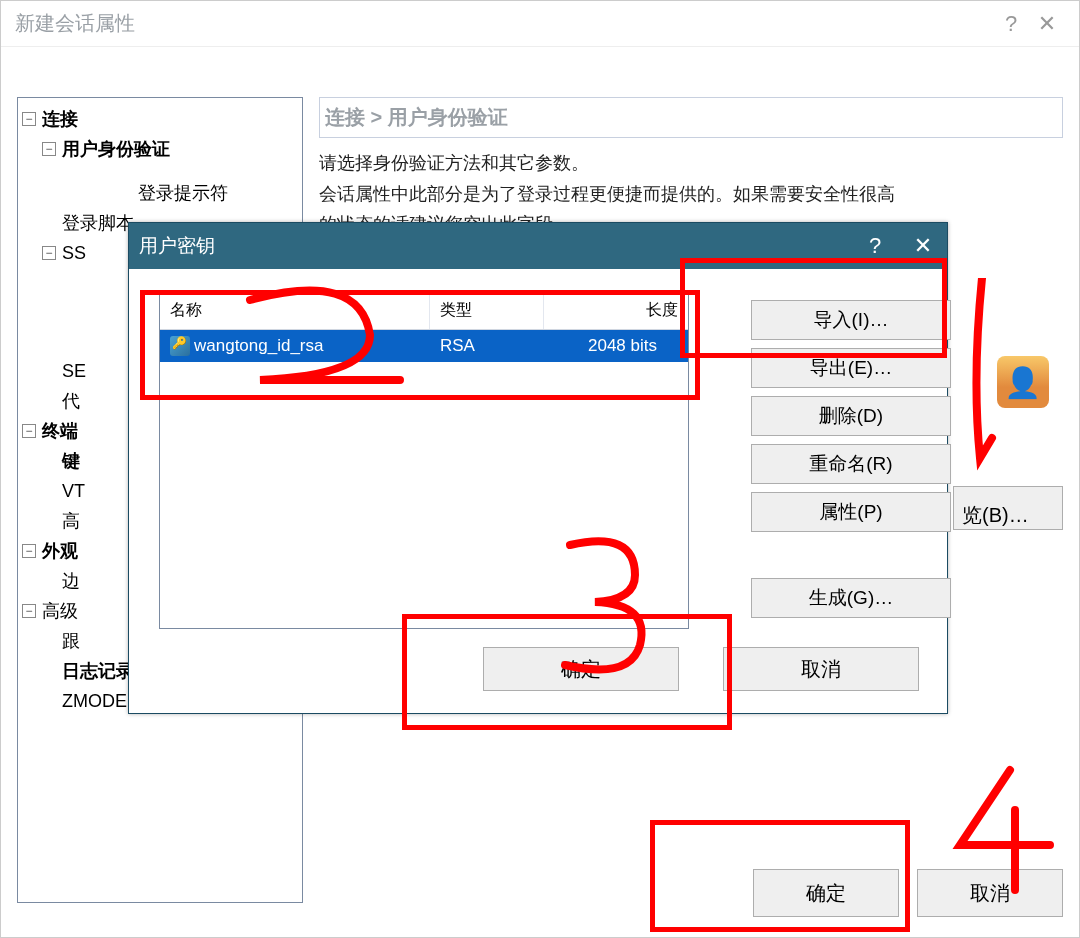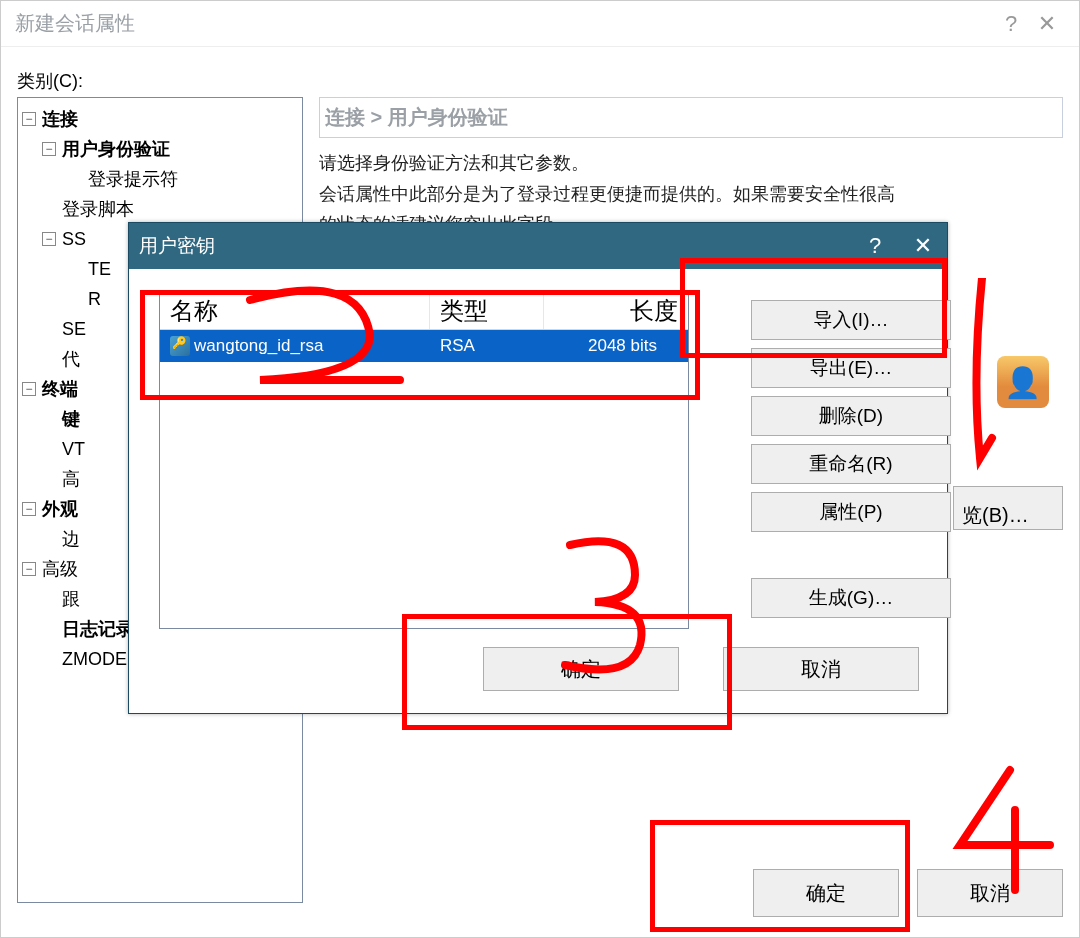--- a/index.html
+++ b/index.html
@@ -25,31 +25,31 @@
 
 .user-icon-stub { position: absolute; right: 30px; top: 295px; width: 52px; height: 52px; background: linear-gradient(180deg,#f8c869 0%, #e28a3d 60%); border-radius: 8px; display:flex; align-items:center; justify-content:center; font-size:30px; }
 
 
 .tree { padding: 6px 4px; font-size: 18px; line-height: 30px; }
 .tree li { list-style: none; white-space: nowrap; }
 .tree .row { display: flex; align-items: center; }
 .tree .exp { width: 14px; height: 14px; border: 1px solid #888; margin-right: 6px; font-size: 12px; display: inline-flex; align-items: center; justify-content: center; cursor: pointer; background: #fff; color: #555; }
 .tree .noexp { width: 14px; height: 14px; margin-right: 6px; display: inline-block; }
 .tree .pad1 { padding-left: 20px; }
-.tree .pad2 { padding-left: 46px; }
+.tree .pad2 { padding-left: 46px; flex-direction: column; }
 .tree .bold { font-weight: bold; }
 
 
 .key-dialog { position: absolute; left: 128px; top: 222px; width: 820px; height: 492px; border: 1px solid #1b4b62; background: #fff; box-shadow: 0 0 4px rgba(0,0,0,.3); z-index: 50; }
 .key-titlebar { height: 46px; background: #2f6880; color: #fff; display: flex; align-items: center; padding-left: 10px; font-size: 19px; }
 .key-titlebar .spacer { flex: 1; }
 .key-titlebar .tb-icon { width: 48px; text-align: center; font-size: 22px; color: #fff; }
 .key-body { position: absolute; left: 0; right: 0; top: 46px; bottom: 0; }
 .key-list { position: absolute; left: 30px; top: 22px; width: 530px; height: 338px; border: 1px solid #7a8aa1; background: #fff; }
-.key-list-head { display: flex; height: 38px; border-bottom: 1px solid #d0d6e0; font-size: 24px; align-items: flex-start; }
+.key-list-head { display: flex; height: 38px; border-bottom: 1px solid #d0d6e0; font-size: 16px; align-items: flex-start; }
 .key-list-head .col { padding: 0 10px; border-right: 1px solid #e3e7ef; height: 100%; display: flex; align-items: center; }
 .key-list-head .col:last-child { border-right: none; }
 .col-name { width: 270px; }
 .col-type { width: 114px; }
 .col-len { flex: 1; justify-content: flex-end; padding-right: 14px; }
 .key-list-row { display: flex; height: 32px; align-items: center; font-size: 17px; }
 .key-list-row.selected { background: #0a63c6; color: #fff; }
 .key-list-row .cell { padding: 0 10px; }
 .key-list-row .cell.name { width: 270px; display: flex; align-items: center; gap: 4px; }
 .key-list-row .cell.type { width: 114px; }
@@ -73,23 +73,20 @@
 
 <div class="main-dialog">
   <div class="main-titlebar">
     <span>新建会话属性</span>
     <span class="spacer"></span>
     <span class="tb-icon">?</span>
     <span class="tb-icon">✕</span>
   </div>
 
   <div class="main-body">
-    <div class="cat-label">
-      <span>类别(C):</span>
-    </div>
 
     <div class="tree-panel">
       <ul class="tree">
         <li class="row pad0">
             <span class="exp">−</span>
             <span class="bold">连接</span>
           </li>
         <li class="row pad1">
             <span class="exp">−</span>
             <span class="bold">用户身份验证</span>

